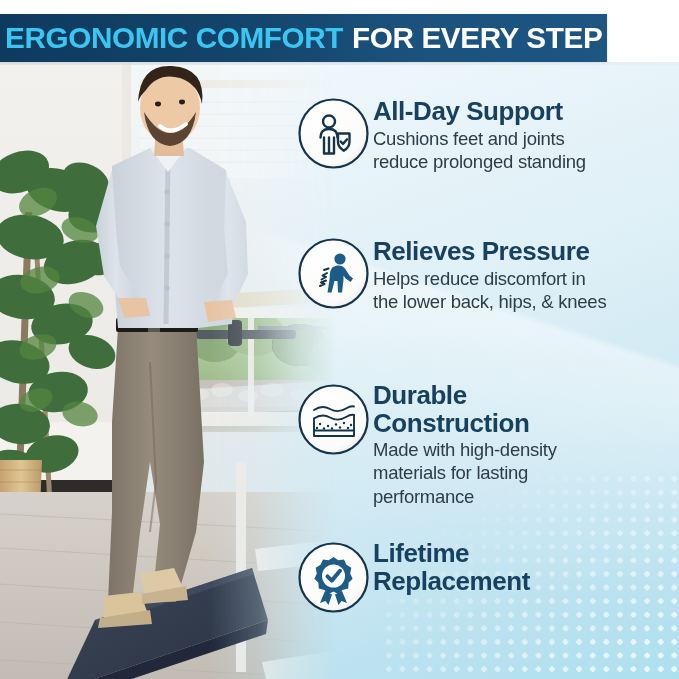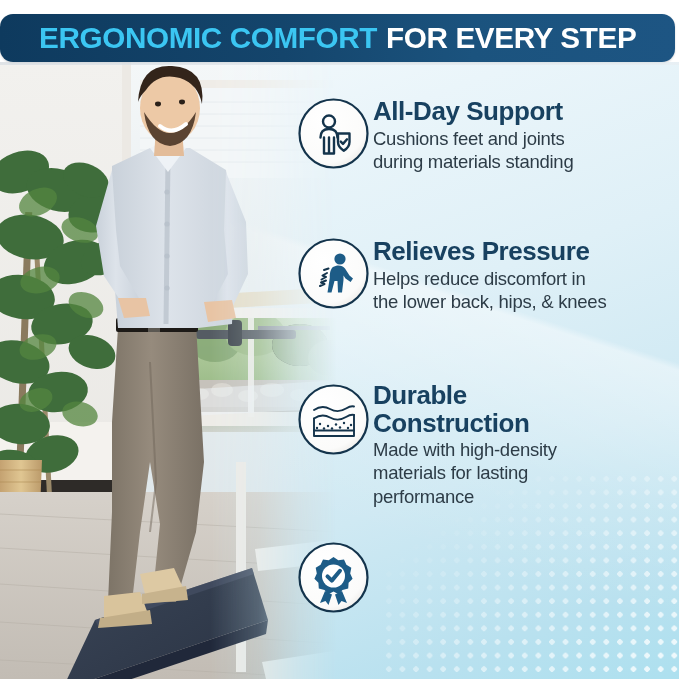--- a/index.html
+++ b/index.html
@@ -15,24 +15,24 @@
     background:linear-gradient(198deg, rgba(255,255,255,0) 0%, rgba(255,255,255,0) 40%, rgba(255,255,255,.42) 41%, rgba(255,255,255,.10) 60%, rgba(255,255,255,0) 75%);
     pointer-events:none;}
   .bg-dots{position:absolute;right:0;bottom:0;width:300px;height:210px;
     background-image:radial-gradient(rgba(255,255,255,.78) 2.6px, rgba(255,255,255,0) 2.9px);
     background-size:13.6px 13.6px;background-position:3px 3px;
     -webkit-mask-image:linear-gradient(to top left, rgba(0,0,0,1) 8%, rgba(0,0,0,.55) 45%, rgba(0,0,0,0) 78%);
             mask-image:linear-gradient(to top left, rgba(0,0,0,1) 8%, rgba(0,0,0,.55) 45%, rgba(0,0,0,0) 78%);
     pointer-events:none;}
 
   
-  .banner{position:absolute;left:0;top:14px;width:675px;height:48px;
+  .banner{position:absolute;left:0;top:14px;width:607px;height:48px;
     background:linear-gradient(90deg,#0e3a5e 0%,#14456c 42%,#1b537e 70%,#1d5583 100%);
     display:flex;align-items:center;justify-content:center;
-    box-shadow:0 1px 2px rgba(0,0,0,.18);border-radius:13px;}
+    box-shadow:0 1px 2px rgba(0,0,0,.18);}
   .banner-text{font-size:30px;font-weight:700;letter-spacing:-.4px;
     white-space:nowrap;line-height:1;font-family:"Liberation Sans",sans-serif;
     transform:scaleX(.99);}
   .bt-a{color:#3bc6f2;}
   .bt-b{color:#ffffff;margin-left:9px;}
   .banner-top-strip{position:absolute;left:0;top:0;width:679px;height:14px;background:#ffffff;}
   .banner-btm-strip{position:absolute;left:0;top:62px;width:679px;height:3px;
     background:linear-gradient(90deg,#d7dde3,#e8eef2);opacity:.7;}
 
   
@@ -282,21 +282,21 @@
             <path d="M24.5 41.5 C24.5 35.5 27.5 33 33 33 C38.5 33 41.5 35.5 41.5 41.5"></path>
             <path d="M28 41.5 L28 57.5 M38 41.5 L38 57.5 M28 57.5 L33 57.5 M38 57.5 L33 57.5 M33 41.5 L33 57.5"></path>
             <path d="M42 37.5 L53.5 37.5 L53.5 46 C53.5 51.5 48 54.5 47.7 54.7 C47.5 54.5 42 51.5 42 46 Z"></path>
             <path d="M44.8 45.6 L47 47.9 L51 43.3"></path>
           </g>
         </svg>
       </div>
       <div class="ftext">
         <div class="fhead">All-Day Support</div>
         <div class="fsub">Cushions feet and joints
-during materials standing</div>
+reduce prolonged standing</div>
       </div>
     </div>
 
     <div class="feature f3">
       <div class="icon-wrap">
         <svg width="75" height="75" viewBox="0 0 75 75" xmlns="http://www.w3.org/2000/svg">
           <defs>
               <radialGradient id="ic3" cx="0.35" cy="0.3" r="0.85">
             <stop offset="0" stop-color="#ffffff"></stop>
                 <stop offset="0.75" stop-color="#fbfbfa"></stop>
@@ -379,20 +379,22 @@
                    L52.6 42.8 L52.2 48.6 L46.5 49.9 L42.6 54.2 L37.5 51.4 L32.4 54.2 L28.5 49.9
                    L22.8 48.6 L22.4 42.8 L18.4 38.7 L20.8 33.5 L19.7 27.8 L24.6 24.8 L27 19.6
                    L32.7 20.2 Z" fill="#1d5c87"></path>
           <circle cx="37.5" cy="36" r="11.5" fill="#ffffff"></circle>
           <path d="M31.5 36.3 L35.8 40.6 L44 30.8" stroke="#1d5c87" stroke-width="4" fill="none" stroke-linecap="round" stroke-linejoin="round"></path>
           <path d="M29 51 L24 63 L29.5 61 L32.5 65 L36 54.5 Z" fill="#1d5c87"></path>
           <path d="M46 51 L51 63 L45.5 61 L42.5 65 L39 54.5 Z" fill="#1d5c87"></path>
         </svg>
       </div>
       <div class="ftext">
+        <div class="fhead">Lifetime
+Replacement</div>
       </div>
     </div>
   </div>
 
   <div class="banner-top-strip"></div>
   <div class="banner">
     <div class="banner-text">
       <span class="bt-a">ERGONOMIC COMFORT</span><span class="bt-b">FOR EVERY STEP</span>
     </div>
   </div>

